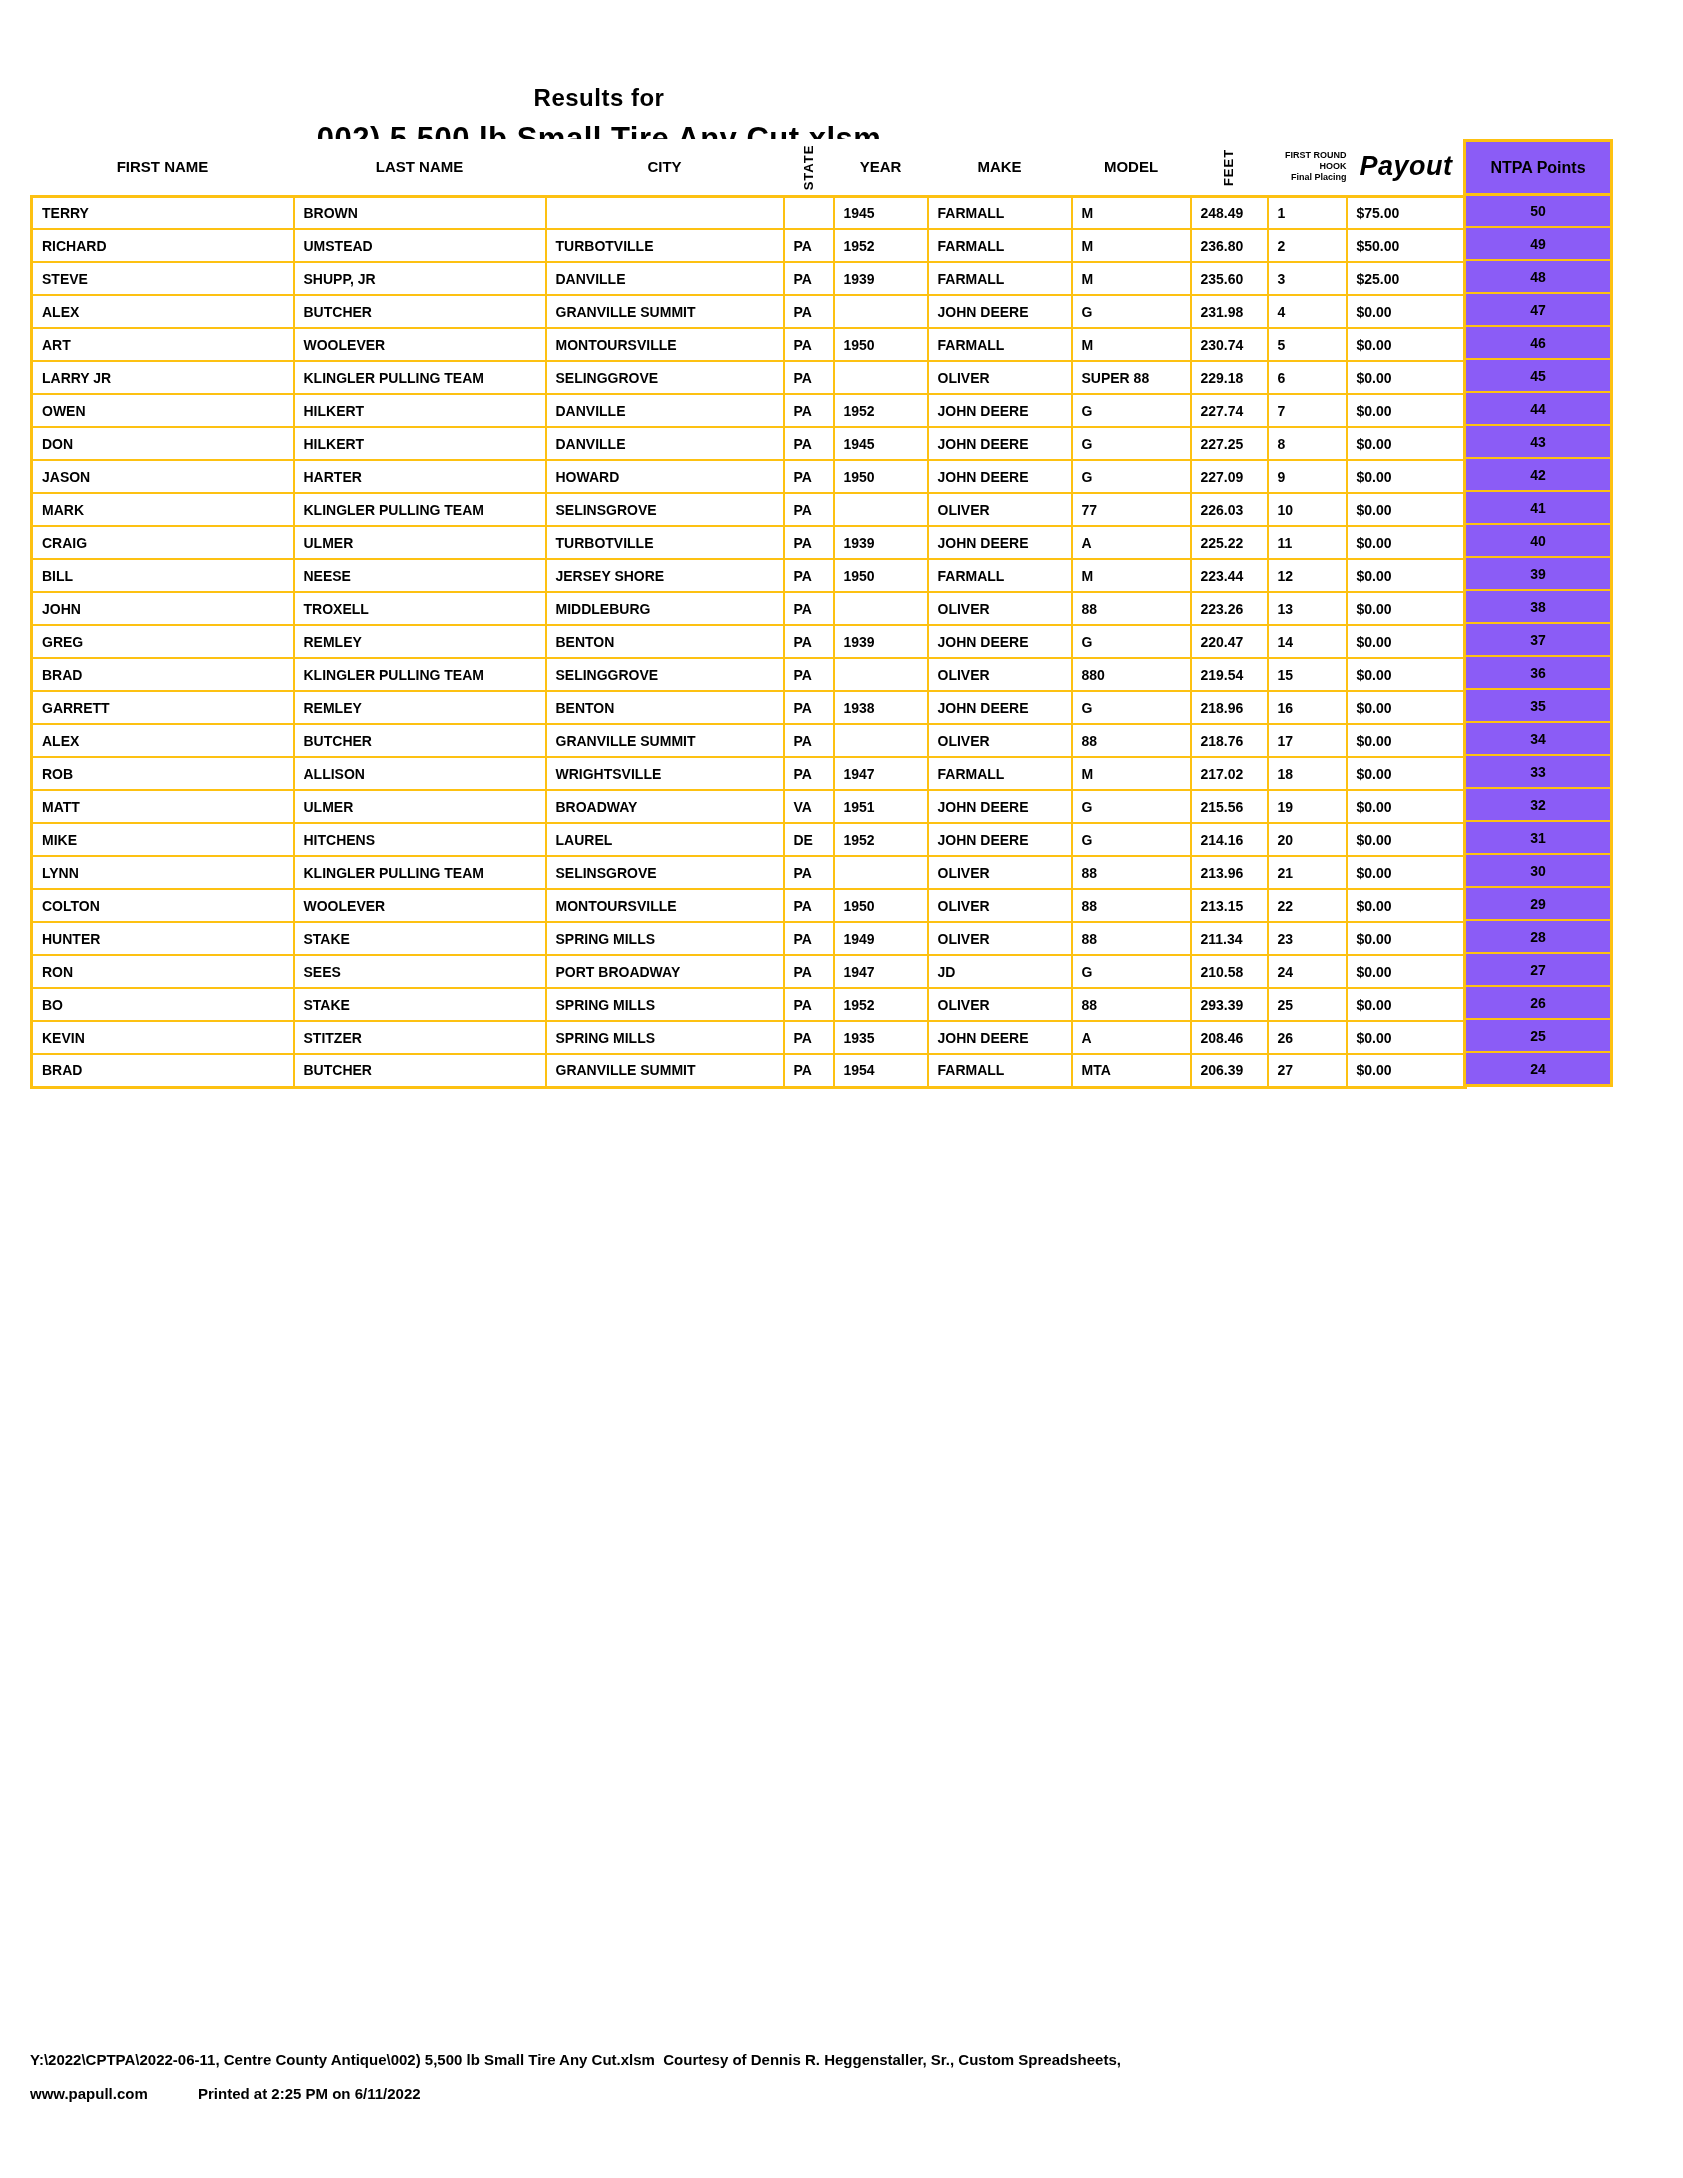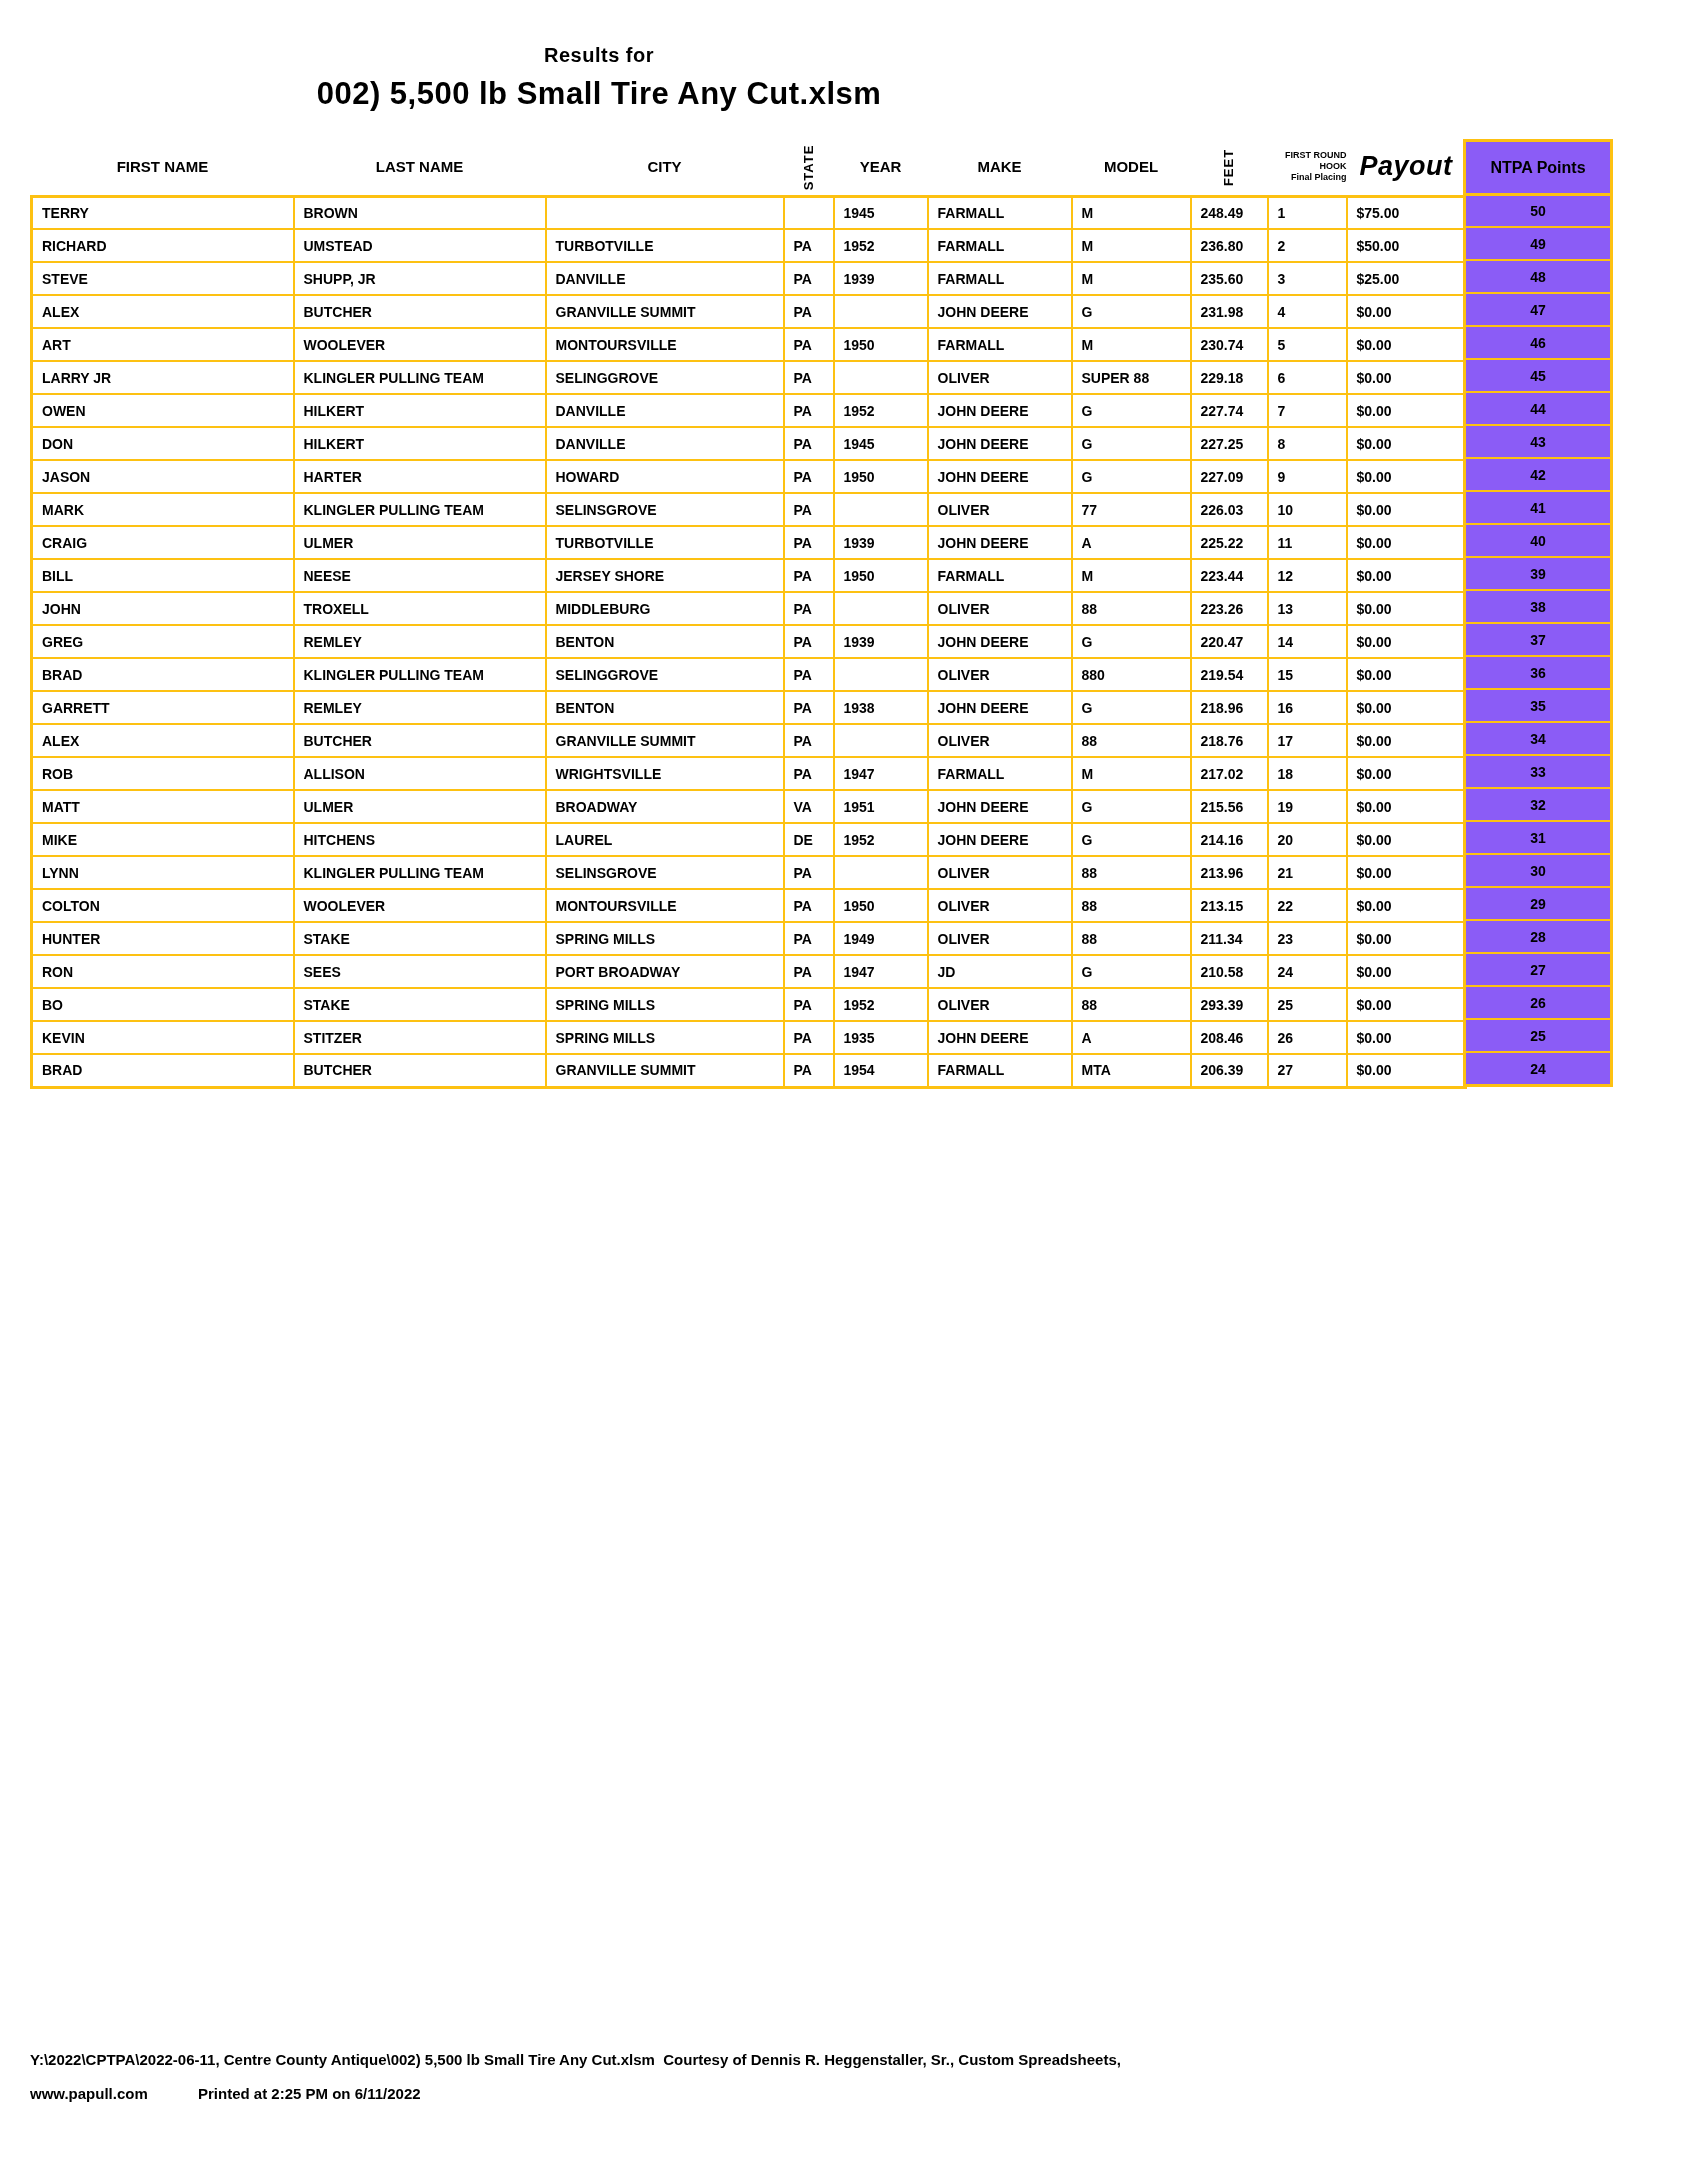--- a/index.html
+++ b/index.html
@@ -4,21 +4,21 @@
 <style>
   :root { --gold: #FDC112; }
   * { box-sizing: border-box; }
   html,body { margin:0; padding:0; }
   body {
     width:1683px; height:2178px; position:relative; background:#ffffff;
     font-family:"Liberation Sans", sans-serif; font-weight:700; color:#000;
   }
 
   .title-block { position:absolute; left:15px; top:44px; width:1168px; text-align:center; }
-  .title-line1 { font-size:20px; letter-spacing:0.5px; }
+  .title-line1 { font-size:24px; letter-spacing:0.5px;margin-top:40px; }
   .title-line2 { font-size:31px; margin-top:9px; letter-spacing:0.5px; }
 
   table.results { position:absolute; left:30px; top:139px; border-collapse:collapse; table-layout:fixed; }
   table.results th { border:none; background:#fff; vertical-align:middle; padding:0; }
   table.results thead tr { height:57px; }
   table.results tbody tr { height:33px; }
   table.results td {
     border:2px solid var(--gold);
     font-size:14px; padding:0 0 0 9px; text-align:left; white-space:nowrap; overflow:hidden;
   }

